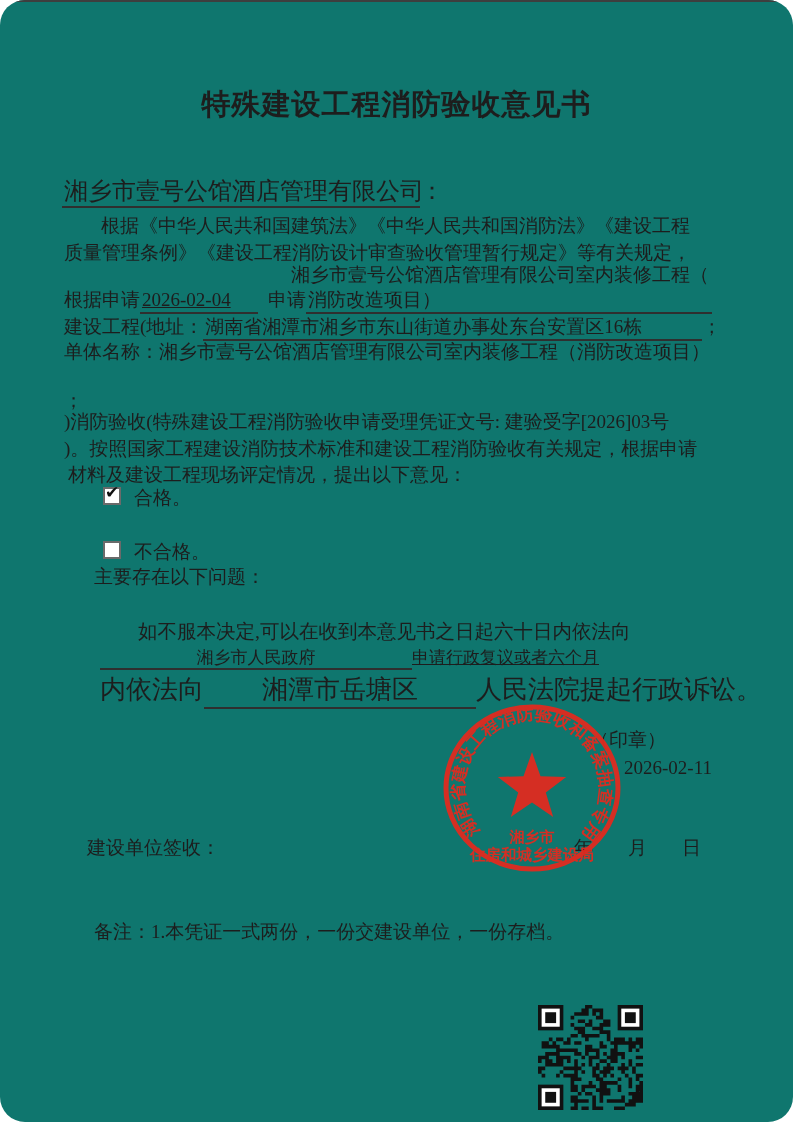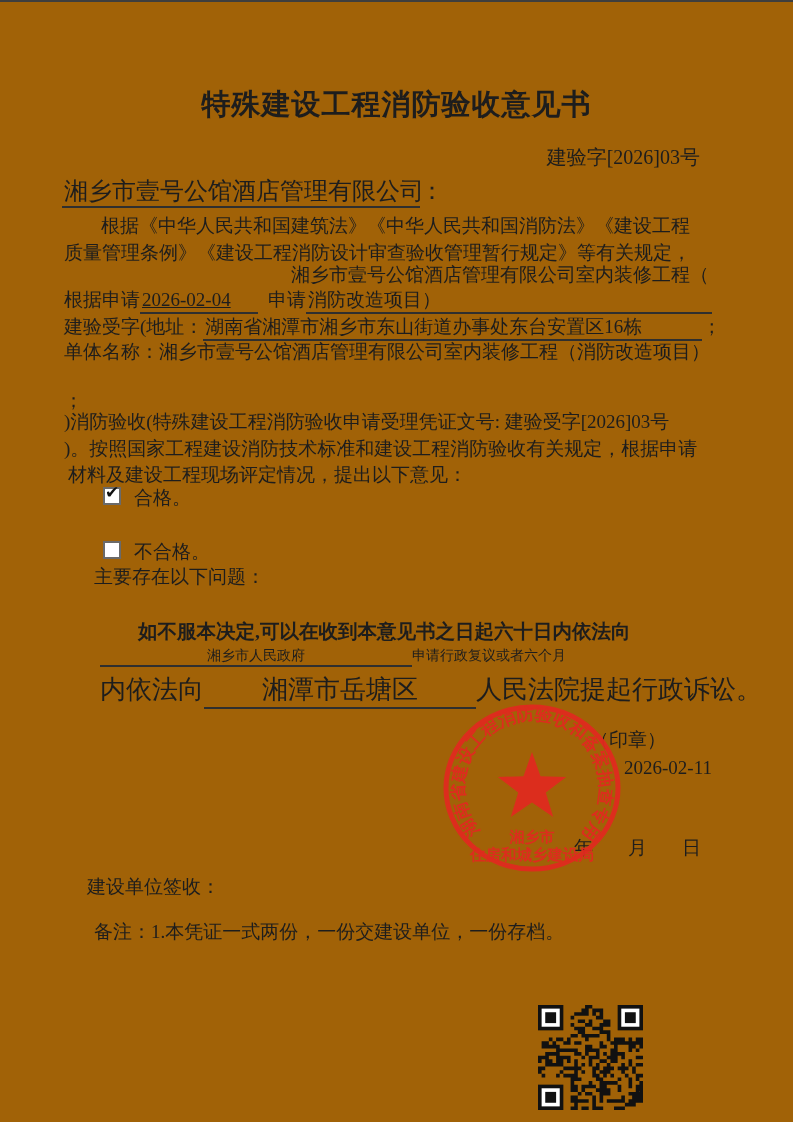--- a/index.html
+++ b/index.html
@@ -1,19 +1,19 @@
 <!DOCTYPE html>
 <html><head>
 <meta charset="utf-8">
 <style>
   html,body{margin:0;padding:0;background:#ffffff;}
   .page{
-    position:relative;width:793px;height:1122px;background:#a16207;
+    position:relative;width:793px;height:1122px;background:#0f766e;
     font-family:"Liberation Serif","DejaVu Serif",serif;
-    color:#1d1d1d;overflow:hidden;
+    color:#1d1d1d;overflow:hidden;border-radius:25px;
   }
   .top-edge{position:absolute;top:0;left:0;width:793px;height:2px;background:#3e3e3e;}
   .ln{position:absolute;font-size:19px;white-space:nowrap;line-height:1.25;}
   .title{width:793px;text-align:center;font-size:29px;font-weight:bold;letter-spacing:1px;}
   .docno{font-size:20px;}
   .u{display:inline-block;border-bottom:2px solid #2f2f2f;padding-left:2px;}
   .u.center{text-align:center;padding-left:0;}
   .cb{display:inline-block;width:14px;height:14px;border:2px solid #6a6a6a;position:relative;vertical-align:-1px;background:#fff;}
   .cb .mark{position:absolute;left:0px;top:-7px;font-size:17px;font-weight:bold;color:#111;font-family:"DejaVu Sans",sans-serif;}
   .cb-label{margin-left:13px;}
@@ -22,70 +22,69 @@
   .qr{position:absolute;}
 </style>
 </head>
 <body>
 
 <div class="page">
   <div class="top-edge"></div>
 
   <div class="ln title" style="top:86px;left:0;">特殊建设工程消防验收意见书</div>
 
-  <div class="ln docno" style="top:145px;right:93px;">建验字[2026]03号</div>
 
   <div class="ln" style="top:176px;left:62px;font-size:24px;">
     <span class="u" style="width:356px;">湘乡市壹号公馆酒店管理有限公司</span><span>：</span>
   </div>
 
   <div class="ln" style="top:214px;left:101px;">根据《中华人民共和国建筑法》《中华人民共和国消防法》《建设工程</div>
   <div class="ln" style="top:241px;left:64px;">质量管理条例》《建设工程消防设计审查验收管理暂行规定》等有关规定，</div>
 
   <div class="ln" style="top:263px;left:291px;">湘乡市壹号公馆酒店管理有限公司室内装修工程（</div>
 
   <div class="ln" style="top:288px;left:64px;">
     <span>根据申请</span><span class="u" style="width:116px;text-decoration:underline;">2026-02-04</span><span style="margin-left:10px;">申请</span><span class="u" style="width:404px;">消防改造项目）</span>
   </div>
 
   <div class="ln" style="top:315px;left:64px;">
-    <span>建验受字(地址：</span><span class="u" style="width:497px;">湖南省湘潭市湘乡市东山街道办事处东台安置区16栋</span><span>；</span>
+    <span>建设工程(地址：</span><span class="u" style="width:497px;">湖南省湘潭市湘乡市东山街道办事处东台安置区16栋</span><span>；</span>
   </div>
 
   <div class="ln" style="top:340px;left:64px;">单体名称：湘乡市壹号公馆酒店管理有限公司室内装修工程（消防改造项目）</div>
   <div class="ln" style="top:389px;left:64px;">；</div>
 
   <div class="ln" style="top:410px;left:64px;">)消防验收(特殊建设工程消防验收申请受理凭证文号: 建验受字[2026]03号</div>
   <div class="ln" style="top:437px;left:64px;">)。按照国家工程建设消防技术标准和建设工程消防验收有关规定，根据申请</div>
   <div class="ln" style="top:463px;left:68px;">材料及建设工程现场评定情况，提出以下意见：</div>
 
   <div class="ln" style="top:486px;left:103px;">
     <span class="cb"><span class="mark">✔</span></span><span class="cb-label">合格。</span>
   </div>
 
   <div class="ln" style="top:540px;left:103px;">
     <span class="cb"></span><span class="cb-label">不合格。</span>
   </div>
 
   <div class="ln" style="top:565px;left:94px;">主要存在以下问题：</div>
 
-  <div class="ln" style="top:620px;left:138px;font-size:19.5px;font-weight:bold;">如不服本决定,可以在收到本意见书之日起六十日内依法向</div>
+  <div class="ln" style="top:620px;left:138px;font-size:19.5px;">如不服本决定,可以在收到本意见书之日起六十日内依法向</div>
 
-  <div class="ln" style="top:647px;left:100px;font-size:14px;">
+  <div class="ln" style="top:647px;left:100px;font-size:17px;text-decoration:underline;">
     <span class="u center" style="width:312px;">湘乡市人民政府</span><span>申请行政复议或者六个月</span>
   </div>
 
   <div class="ln" style="top:674px;left:100px;font-size:26px;">
     <span>内依法向</span><span class="u center" style="width:272px;">湘潭市岳塘区</span><span>人民法院提起行政诉讼。</span>
   </div>
 
   <div class="ln" style="top:728px;left:590px;">（印章）</div>
   <div class="ln" style="top:756px;left:624px;">2026-02-11</div>
 
-  <div class="ln" style="top:836px;left:87px;margin-top:39px;">建设单位签收：</div>
+  <div class="ln" style="top:836px;left:87px;">建设单位签收：</div>
   <div class="ln spread" style="top:836px;left:574px;">年　月　日</div>
 
   <div class="ln" style="top:920px;left:94px;">备注：1.本凭证一式两份，一份交建设单位，一份存档。</div>
 
   <div class="seal" style="left:437px;top:702px;">
     <svg width="190" height="176" viewBox="0 0 190 176">
       <ellipse cx="95" cy="86" rx="86" ry="81" fill="none" stroke="#e02b1f" stroke-width="5"></ellipse>
       <path id="sealArc" d="M 42.9,129.7 A 68,68 0 1 1 147.1,129.7" fill="none"></path>
       <text font-size="17" font-weight="bold" fill="#e02b1f">
         <textPath href="#sealArc" textLength="330" lengthAdjust="spacingAndGlyphs">湖南省建设工程消防验收和备案抽查专用章</textPath>

